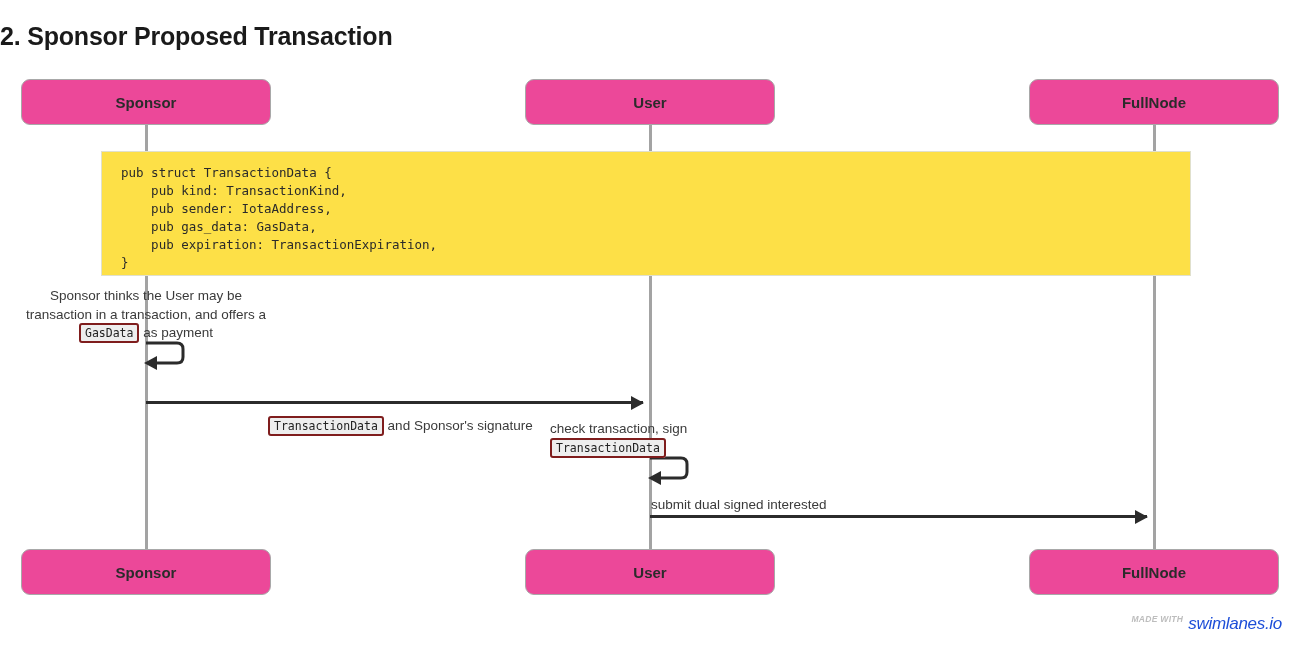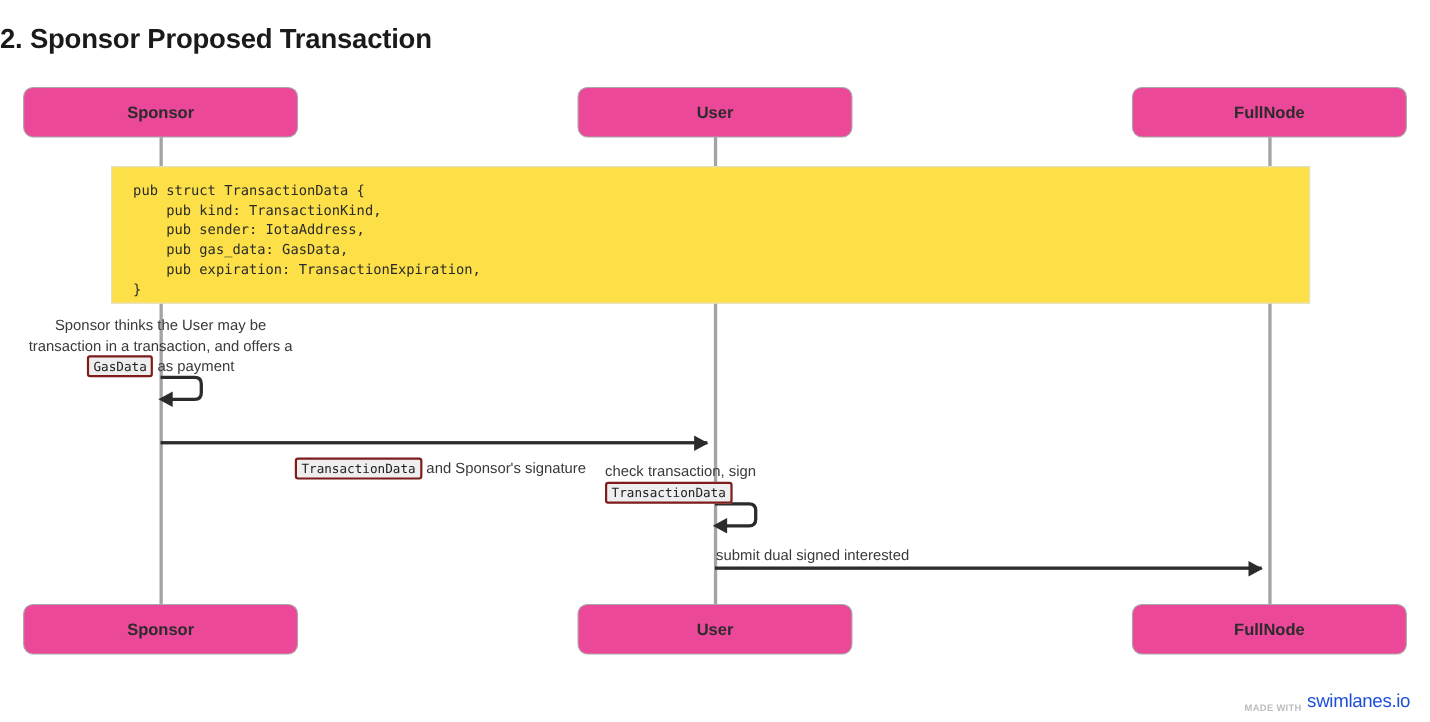--- a/index.html
+++ b/index.html
@@ -130,25 +130,26 @@
   
   .self-loop {
     position: absolute;
     z-index: 3;
   }
 
   
   .footer-brand {
     position: absolute;
     right: 18px;
-    bottom: 8px;
+    bottom: 22px;
     display: flex;
-    align-items: flex-end;
+    align-items: flex-start;
     gap: 5px;
     color: #b0b0b0;
+    font-style: italic;
   }
   .footer-made-with {
     font-size: 8.5px;
     font-weight: bold;
     letter-spacing: 0.3px;
     text-transform: uppercase;
     color: #bdbdbd;
   }
   .footer-site {
     font-size: 17px;

